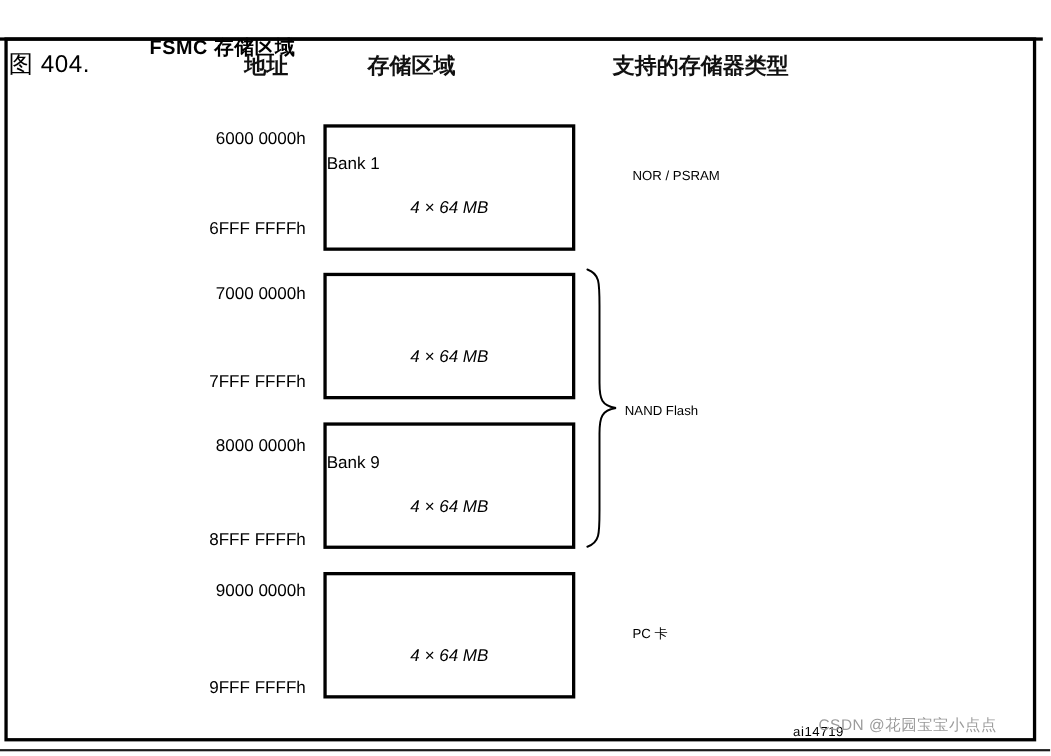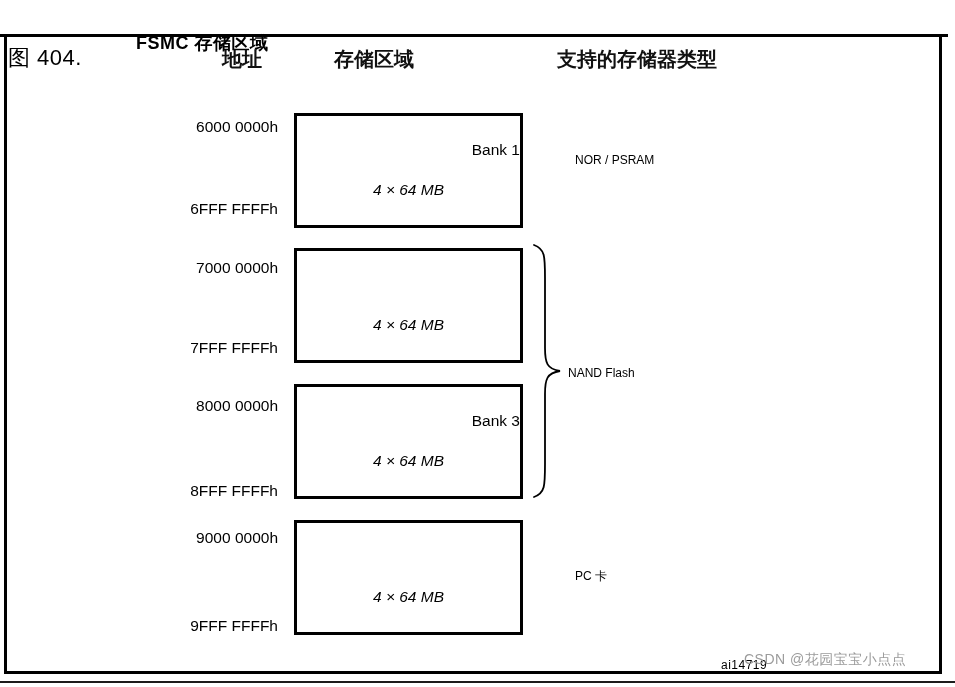--- a/index.html
+++ b/index.html
@@ -47,21 +47,21 @@
     position: absolute; left: 150px; width: 128px;
     text-align: right; font-size: 15.5px; white-space: nowrap;
   }
   
   .bank-box {
     position: absolute; left: 294px; width: 229px; height: 115px;
     border: 3px solid #000; background: #fff;
   }
   .bank-name {
     position: absolute; left: 0; right: 0; top: 25px;
-    text-align: right; font-size: 15.5px;
+    text-align: left; font-size: 15.5px;
   }
   .bank-size {
     position: absolute; left: 0; right: 0; top: 65px;
     text-align: center; font-size: 15.5px; font-style: italic;
   }
   
   .type-label {
     position: absolute; font-size: 12px; white-space: nowrap;
   }
   .type-nor  { left: 575px; top: 153px; }
@@ -112,21 +112,21 @@
 
   <span class="addr" style="top:259px">7000 0000h</span>
   <span class="addr" style="top:339px">7FFF FFFFh</span>
   <div class="bank-box" style="top:248px">
     <div class="bank-size">4 × 64 MB</div>
   </div>
 
   <span class="addr" style="top:397px">8000 0000h</span>
   <span class="addr" style="top:482px">8FFF FFFFh</span>
   <div class="bank-box" style="top:384px">
-    <div class="bank-name">Bank 3</div>
+    <div class="bank-name">Bank 9</div>
     <div class="bank-size">4 × 64 MB</div>
   </div>
 
   <span class="addr" style="top:529px">9000 0000h</span>
   <span class="addr" style="top:617px">9FFF FFFFh</span>
   <div class="bank-box" style="top:520px">
     <div class="bank-size">4 × 64 MB</div>
   </div>
 
   <span class="type-label type-nor">NOR / PSRAM</span>

